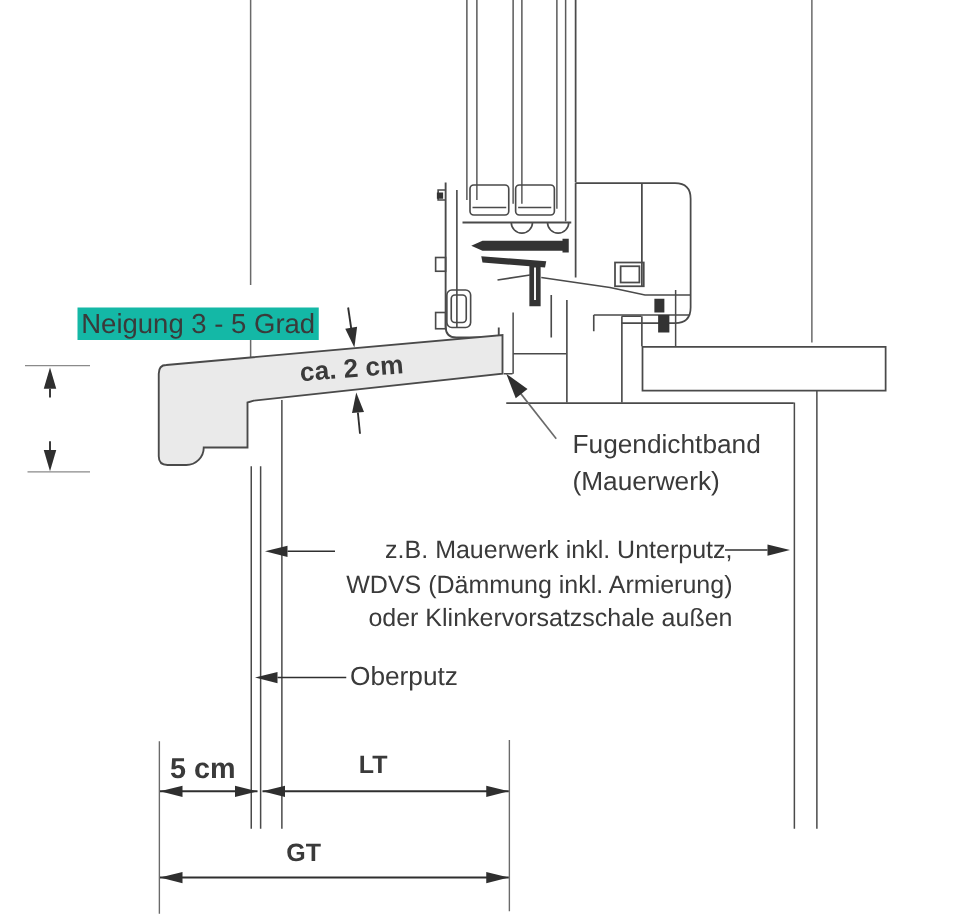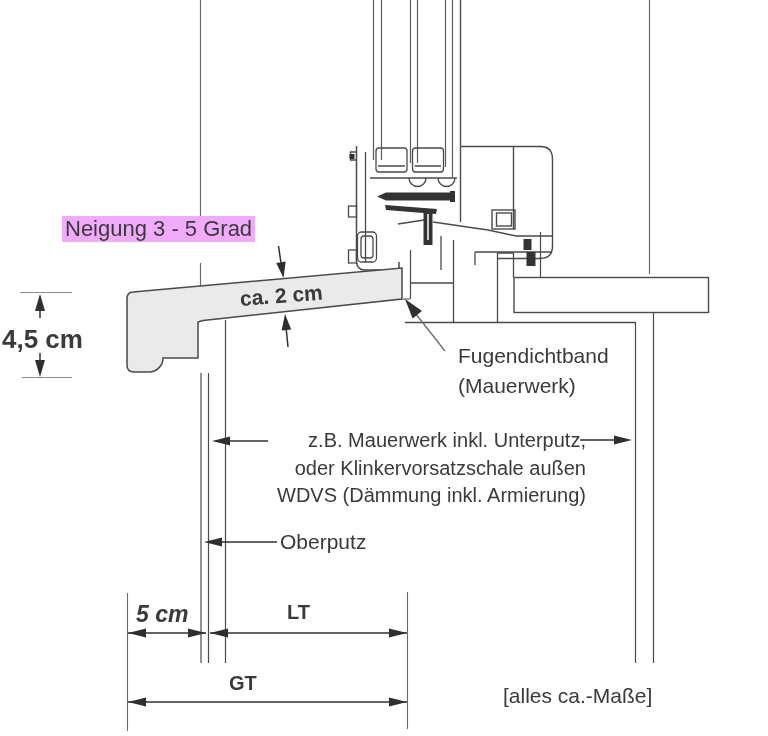--- a/index.html
+++ b/index.html
@@ -9,21 +9,21 @@
   }
   .stage svg{position:absolute;left:0;top:0;}
   .lbl{
     position:absolute;color:#3a3a3a;white-space:nowrap;
     font-family:"Liberation Sans", sans-serif;line-height:1.2;
   }
   .b{font-weight:bold;}
   .s21{font-size:21px;}
   .s20{font-size:20px;}
   .s22{font-size:22px;}
-  .s23{font-size:23px;font-style:italic;}
+  .s23{font-size:23px;}
   .s24{font-size:20px;}
   .s26{font-size:26px;}
   .rot{transform:rotate(-4.5deg);transform-origin:left top;}
   .lh27{line-height:27.5px;}
   .lh30{line-height:30px;}
 </style>
 </head>
 <body>
 
 <div class="stage">
@@ -155,42 +155,40 @@
       <polygon points="407,633 389,628.5 389,637.5" fill="#2f2f2f"></polygon>
     </g>
 
     <g>
       <path d="M128,702 H407" stroke="#2f2f2f" stroke-width="1.5" fill="none"></path>
       <polygon points="128,702 146,697.5 146,706.5" fill="#2f2f2f"></polygon>
       <polygon points="407,702 389,697.5 389,706.5" fill="#2f2f2f"></polygon>
     </g>
   </svg>
 
-  <div class="lbl s22" style="left:62px;top:216px;background:#f0abfc;padding:0 3px;">Neigung 3 - 5 Grad</div>
+  <div class="lbl s22" style="left:62px;top:246px;background:#14b8a6;padding:0 3px;">Neigung 3 - 5 Grad</div>
 
   <div class="lbl s21 b rot" style="left:239px;top:286px;">ca. 2 cm</div>
 
-  <div class="lbl s26 b" style="left:2px;top:324px;">4,5 cm</div>
 
   <div class="lbl s21 lh30" style="left:446px;top:341px;margin-left:12px;">
     <div>Fugendichtband</div>
     <div>(Mauerwerk)</div>
   </div>
 
   <div class="lbl s20 lh27" style="left:277px;top:427px;text-align:right;">
     <div>z.B. Mauerwerk inkl. Unterputz,</div>
+    <div>WDVS (Dämmung inkl. Armierung)</div>
     <div>oder Klinkervorsatzschale außen</div>
-    <div>WDVS (Dämmung inkl. Armierung)</div>
   </div>
 
   <div class="lbl s21" style="left:280px;top:529px;">Oberputz</div>
 
   <div class="lbl s23 b" style="left:136px;top:601px;">5 cm</div>
 
   <div class="lbl s24 b" style="left:287px;top:600px;">LT</div>
 
 
   <div class="lbl s24 b" style="left:229px;top:671px;">GT</div>
 
 
-  <div class="lbl s21" style="left:503px;top:683px;">[alles ca.-Maße]</div>
 
 </div>
 
 </body></html>

